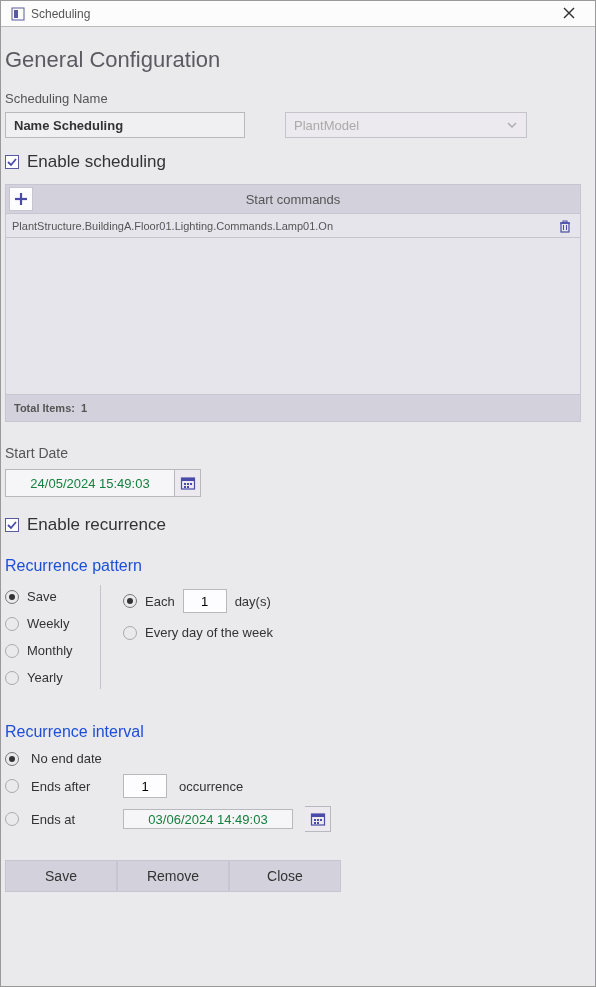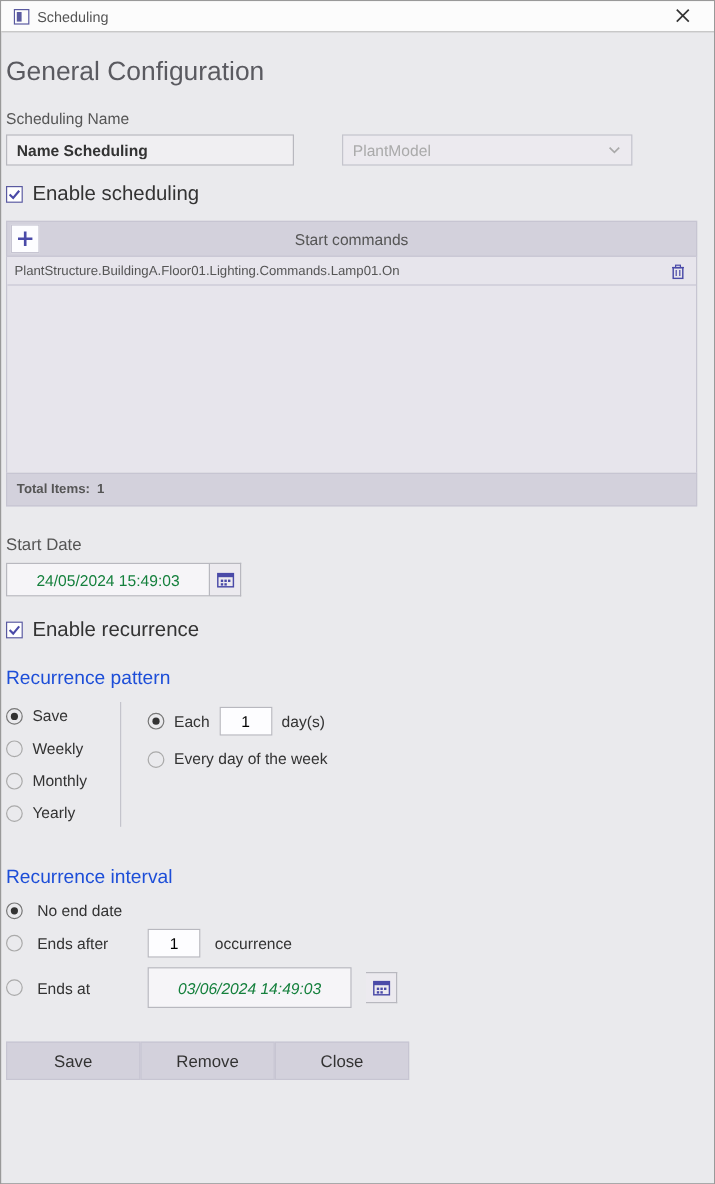--- a/index.html
+++ b/index.html
@@ -385,21 +385,21 @@
       </div>
       <div class="interval-row">
         <span class="radio unchecked"></span>
         <span class="lbl">Ends after</span>
         <input class="small-input" value="1" style="">
         <span>occurrence</span>
       </div>
       <div class="interval-row">
         <span class="radio unchecked"></span>
         <span class="lbl">Ends at</span>
-        <div class="date-input" style="width:170px;height:34px;font-style:italic;">
+        <div class="date-input" style="width:170px;height:20px;">
           <span>03/06/2024 14:49:03</span>
         </div>
         <div class="cal-btn" style="height:26px;">
           <svg class="cal-svg" width="16" height="16" viewBox="0 0 16 16">
             <rect x="1.5" y="3" width="13" height="11" fill="none" stroke="#4a4aa8" stroke-width="1.2"></rect>
             <rect x="1.5" y="3" width="13" height="3" fill="#4a4aa8"></rect>
             <rect x="4" y="8" width="2" height="2" fill="#4a4aa8"></rect>
             <rect x="7" y="8" width="2" height="2" fill="#4a4aa8"></rect>
             <rect x="10" y="8" width="2" height="2" fill="#4a4aa8"></rect>
             <rect x="4" y="11" width="2" height="2" fill="#4a4aa8"></rect>

